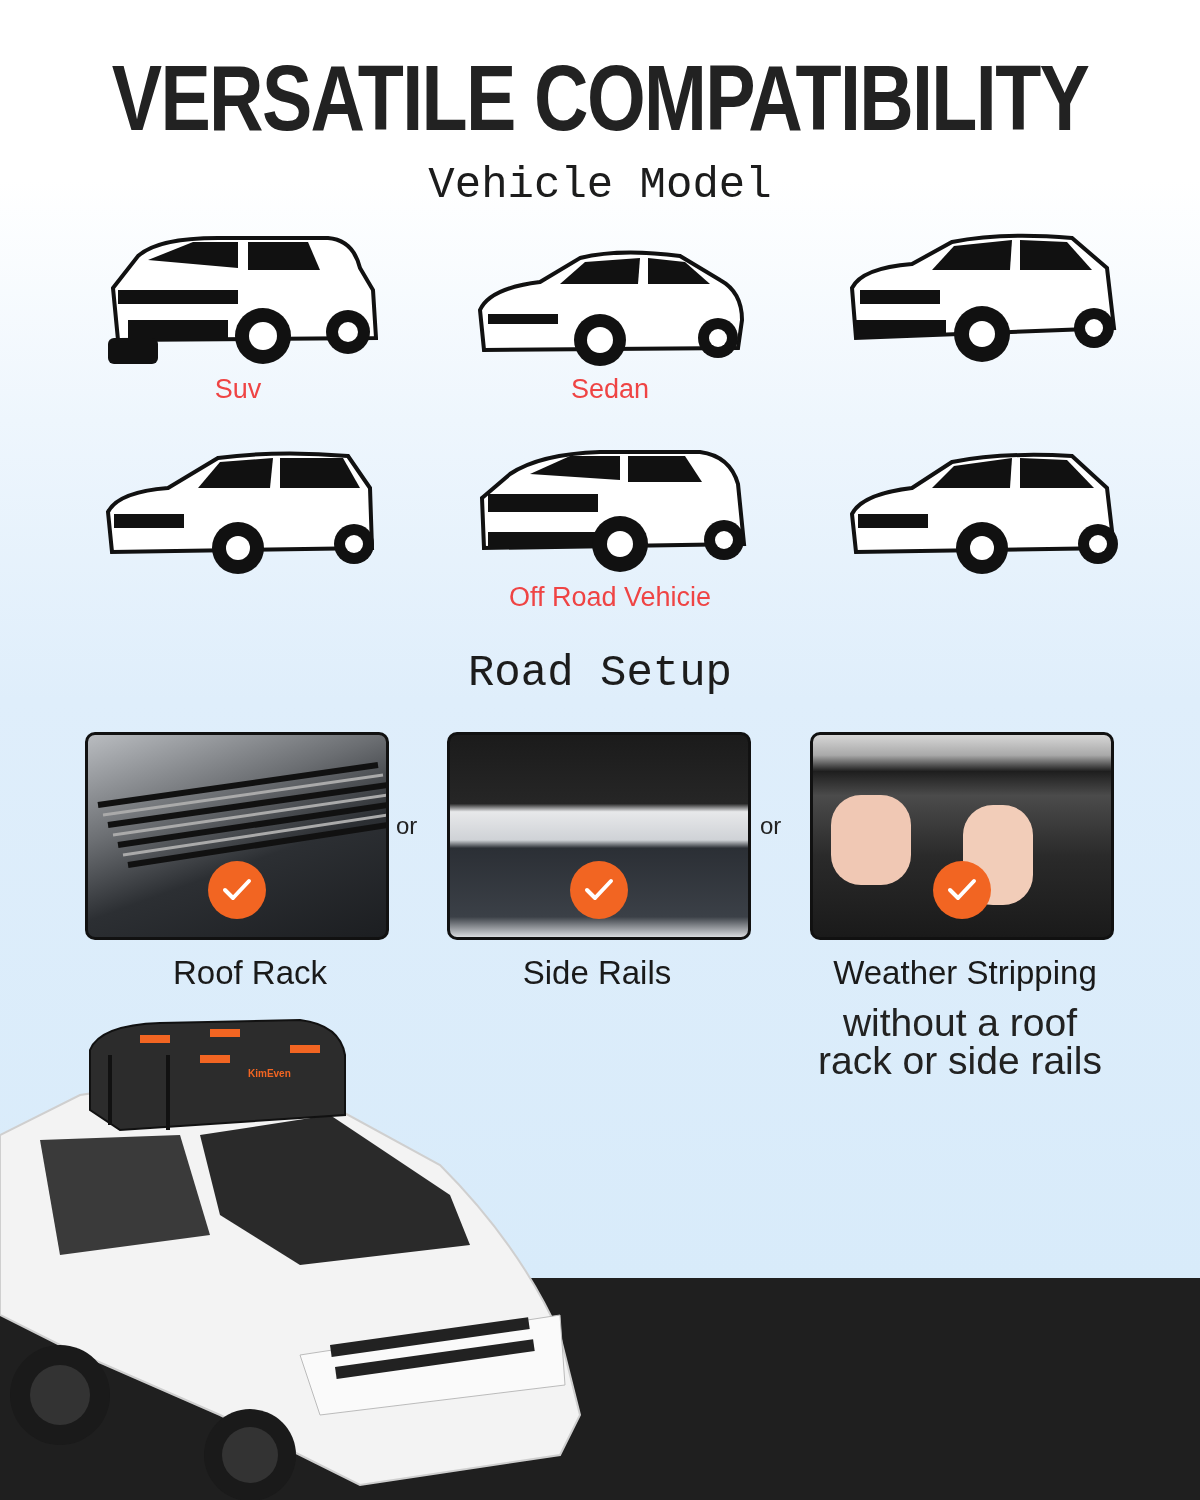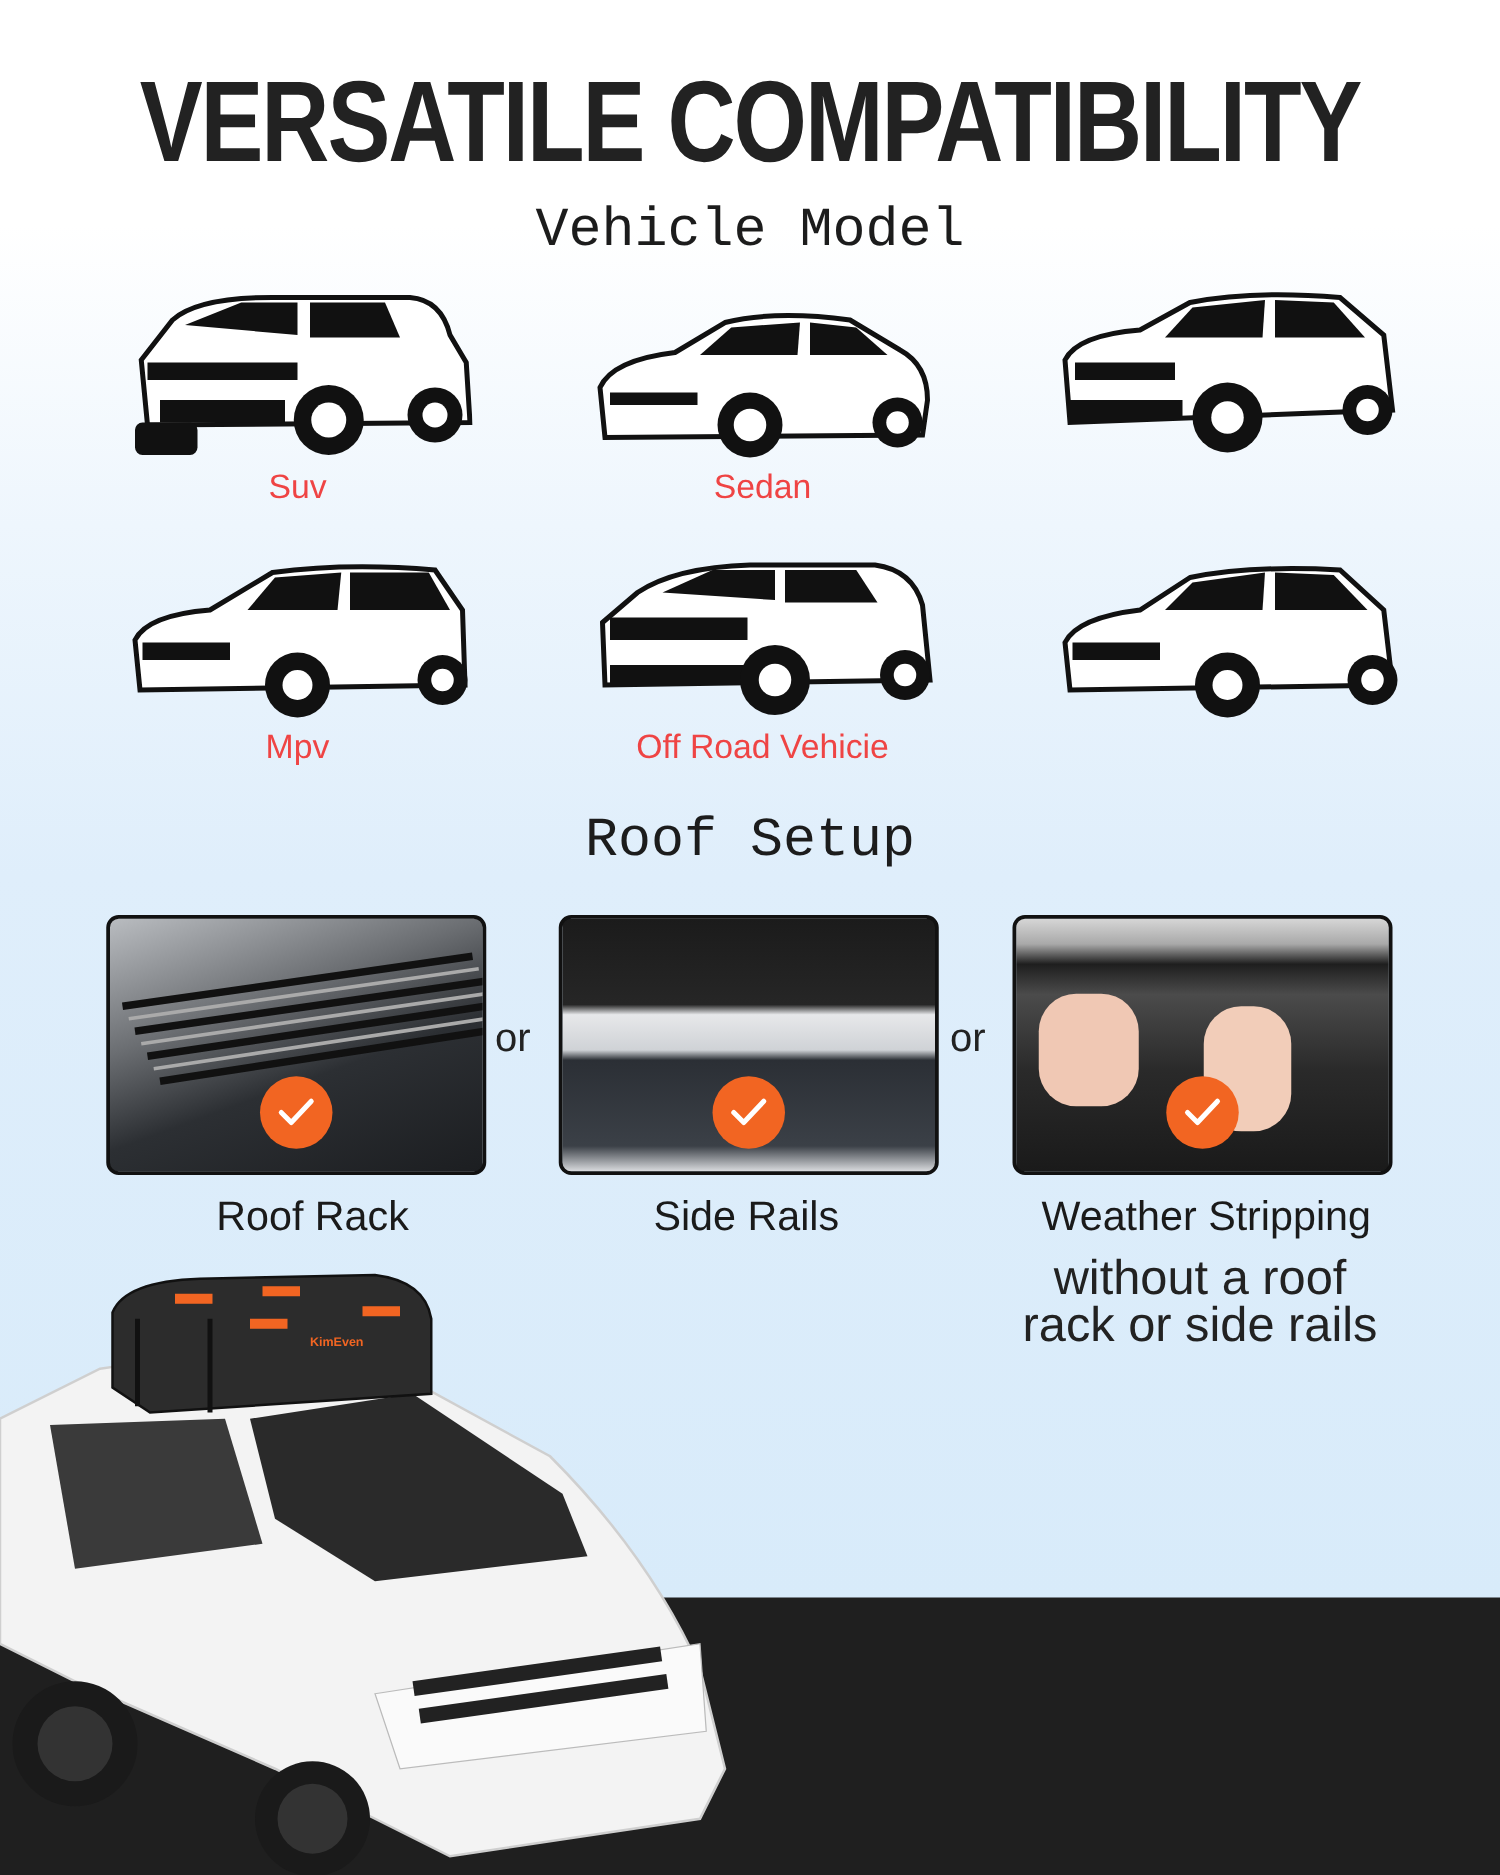--- a/index.html
+++ b/index.html
@@ -31,21 +31,21 @@
     position: absolute; top: 732px; width: 304px; height: 208px;
     border: 3px solid #111; border-radius: 10px; overflow: hidden;
   }
   .setup-card.rack { background: linear-gradient(160deg, #b9bcc0 0%, #6b6e72 35%, #2c2f33 60%, #1c1e21 100%); }
   .setup-card.rails { background: linear-gradient(180deg, #1b1b1b 0%, #262626 34%, #e7e8ea 38%, #cfd2d6 52%, #2b2f35 56%, #3b4047 90%, #d9dbde 100%); }
   .setup-card.strip { background: linear-gradient(180deg, #d6d6d6 0%, #a9a9a9 10%, #1e1e1e 18%, #4b4b4b 30%, #2a2a2a 60%, #1a1a1a 100%); }
   .check-badge {
     position: absolute; left: 50%; bottom: 18px; width: 58px; height: 58px; margin-left: -29px;
     border-radius: 50%; background: #f26522; display: flex; align-items: center; justify-content: center;
   }
-  .or-text { position: absolute; top: 812px; font-size: 32px; color: #222; }
+  .or-text { position: absolute; top: 812px; font-size: 24px; color: #222; }
   .setup-label { position: absolute; top: 954px; text-align: center; font-size: 33px; color: #1a1a1a; }
   .setup-note { position: absolute; top: 1004px; left: 810px; width: 300px; text-align: center; font-size: 39px; line-height: 38px; color: #222; }
   .ground { position: absolute; left: 0; top: 1278px; width: 1200px; height: 222px; background: #1f1f1f; }
   .hero-car { position: absolute; left: 0; top: 1015px; }
 </style>
 </head>
 <body>
 
 <h1 class="title">VERSATILE COMPATIBILITY</h1>
 
@@ -99,21 +99,20 @@
   <svg width="280" height="128" viewBox="0 0 280 128">
     <path d="M10 64 Q20 44 70 40 L120 10 Q180 2 250 8 L272 40 L274 100 L14 104 Z" fill="#fff" stroke="#111" stroke-width="4"></path>
     <path d="M122 14 L175 10 L172 40 L100 40 Z" fill="#111"></path>
     <path d="M182 10 L245 10 L262 40 L182 40 Z" fill="#111"></path>
     <rect x="16" y="66" width="70" height="14" fill="#111"></rect>
     <circle cx="140" cy="100" r="26" fill="#111"></circle>
       <circle cx="140" cy="100" r="12" fill="#fff"></circle>
     <circle cx="256" cy="96" r="20" fill="#111"></circle>
       <circle cx="256" cy="96" r="9" fill="#fff"></circle>
   </svg>
-  <span class="vehicle-label">Mpv</span>
 </div>
 
 <div class="vehicle" style="left:460px; top:444px;">
   <svg width="280" height="132" viewBox="0 0 280 132">
     <path d="M12 54 L40 30 Q70 10 130 8 L230 8 Q260 12 268 40 L274 100 L14 104 Z" fill="#fff" stroke="#111" stroke-width="4"></path>
     <path d="M60 30 L100 12 L150 12 L150 36 Z" fill="#111"></path>
     <path d="M158 12 L215 12 L232 38 L158 38 Z" fill="#111"></path>
     <rect x="18" y="50" width="110" height="18" fill="#111"></rect>
     <rect x="18" y="88" width="110" height="16" fill="#111"></rect>
     <circle cx="150" cy="100" r="28" fill="#111"></circle>
@@ -130,21 +129,21 @@
     <path d="M112 18 L170 10 L168 40 L90 40 Z" fill="#111"></path>
     <path d="M178 10 L225 12 L252 40 L178 40 Z" fill="#111"></path>
     <rect x="16" y="66" width="70" height="14" fill="#111"></rect>
     <circle cx="140" cy="100" r="26" fill="#111"></circle>
       <circle cx="140" cy="100" r="12" fill="#fff"></circle>
     <circle cx="256" cy="96" r="20" fill="#111"></circle>
       <circle cx="256" cy="96" r="9" fill="#fff"></circle>
   </svg>
 </div>
 
-<div class="section-heading" style="top:648px;">Roof Setup</div>
+<div class="section-heading" style="top:648px;">Road Setup</div>
 
 <div class="setup-card rack" style="left:85px;">
   <svg width="304" height="208" viewBox="0 0 304 208" style="position:absolute;left:0;top:0;">
     <g stroke="#111" stroke-width="6">
       <line x1="10" y1="70" x2="290" y2="30"></line>
         <line x1="20" y1="90" x2="300" y2="50"></line>
       <line x1="30" y1="110" x2="300" y2="70"></line>
         <line x1="40" y1="130" x2="300" y2="90"></line>
     </g>
     <g stroke="#aaa" stroke-width="3">

